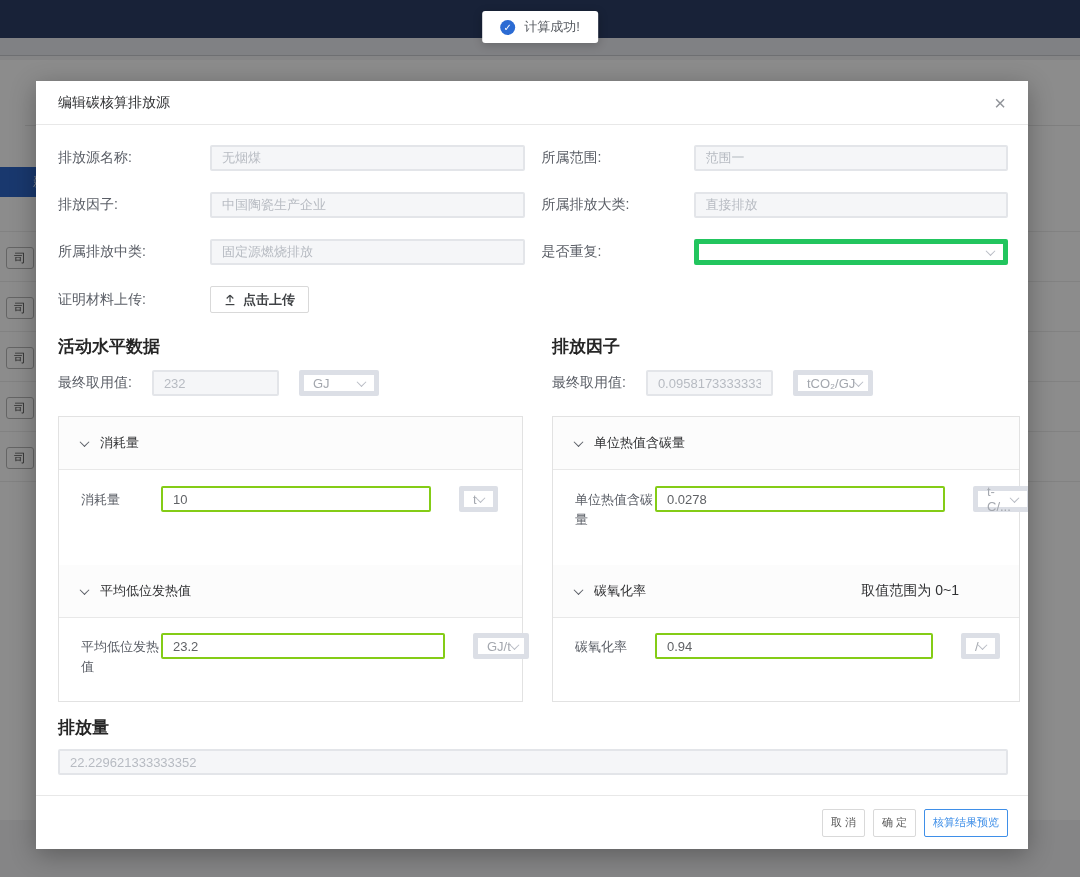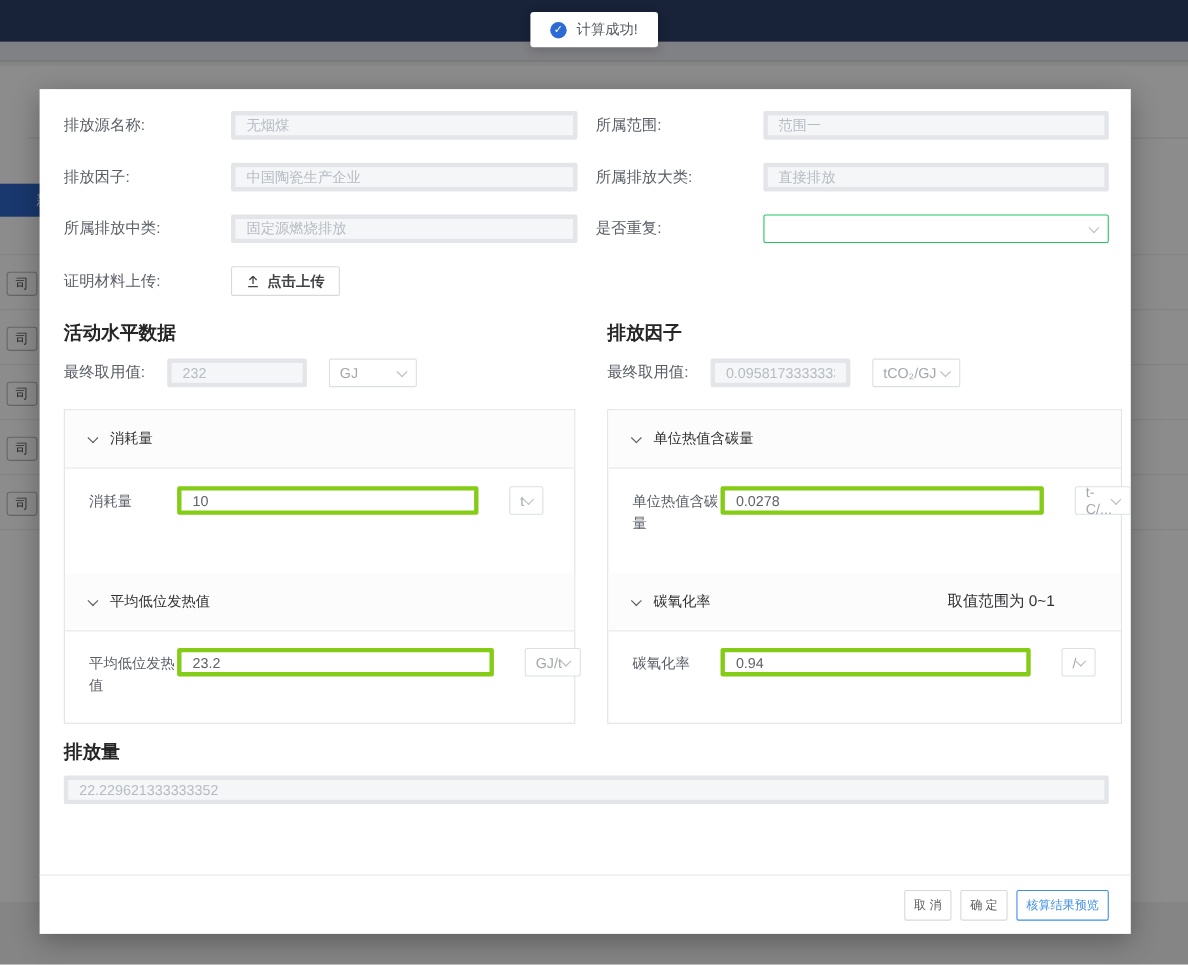--- a/index.html
+++ b/index.html
@@ -36,25 +36,25 @@
     border-bottom:1px solid #e8e8e8; }
   .m-title { font-size:14px; color:#303133; }
   .m-close { font-size:20px; color:#909399; cursor:pointer; line-height:1; }
   .m-body { flex:1; padding:20px 20px 0 22px; overflow:hidden; }
 
   .form-grid { display:grid; grid-template-columns: 1fr 1fr; column-gap:17px; row-gap:21px; }
   .field { display:flex; align-items:center; }
   .f-label { width:152px; flex:none; font-size:14px; color:#5a5e66; }
   .f-ctl { flex:1; }
 
-  input.inp { height:26px; border:4px solid #84cc16; border-radius:2px; padding:0 10px; font-size:13px;
+  input.inp { height:26px; border:2px solid #84cc16; border-radius:2px; padding:0 10px; font-size:13px;
     color:#606266; width:100%; font-family:inherit; outline:none; background:#fff; }
   input.inp:disabled { background:#f5f6f8; border-color:#e3e5e9; color:#b7bbc2; }
 
-  .sel { height:26px; border:1px solid #22c55e; border-radius:2px; background:#fff; display:flex;
+  .sel { height:26px; border:5px solid #22c55e; border-radius:2px; background:#fff; display:flex;
     align-items:center; justify-content:space-between; padding:0 9px; font-size:13px; color:#606266; cursor:pointer; }
   .sel.dis { color:#a3a7ae; border-color:#dcdfe6; cursor:default; }
   .chev { width:7px; height:7px; border-right:1.4px solid #b8bcc4; border-bottom:1.4px solid #b8bcc4;
     transform:rotate(45deg) translate(-1px,-1px); flex:none; }
 
   .upload-btn { height:27px; padding:0 13px; background:#fff; border:1px solid #d9d9d9; border-radius:2px;
     font-size:13px; color:#404346; display:inline-flex; align-items:center; gap:7px; cursor:pointer; }
 
   .sections { display:grid; grid-template-columns: 465px 468px; column-gap:29px; margin-top:22px; }
   .sec-h { font-size:17px; font-weight:bold; color:#262626; margin-bottom:12px; }
@@ -111,20 +111,24 @@
 
 <div class="overlay"></div>
 
 <div class="toast">
   <span class="check-circle">✓</span>
   <span>计算成功!</span>
 </div>
 
 <div class="modal">
 
+  <div class="m-head">
+    <span class="m-title">编辑碳核算排放源</span>
+    <span class="m-close">×</span>
+  </div>
 
   <div class="m-body">
 
     <div class="form-grid">
       <div class="field">
         <span class="f-label">排放源名称:</span>
         <span class="f-ctl"><input class="inp" disabled="" value="无烟煤" style=""></span>
       </div>
       <div class="field">
         <span class="f-label">所属范围:</span>

